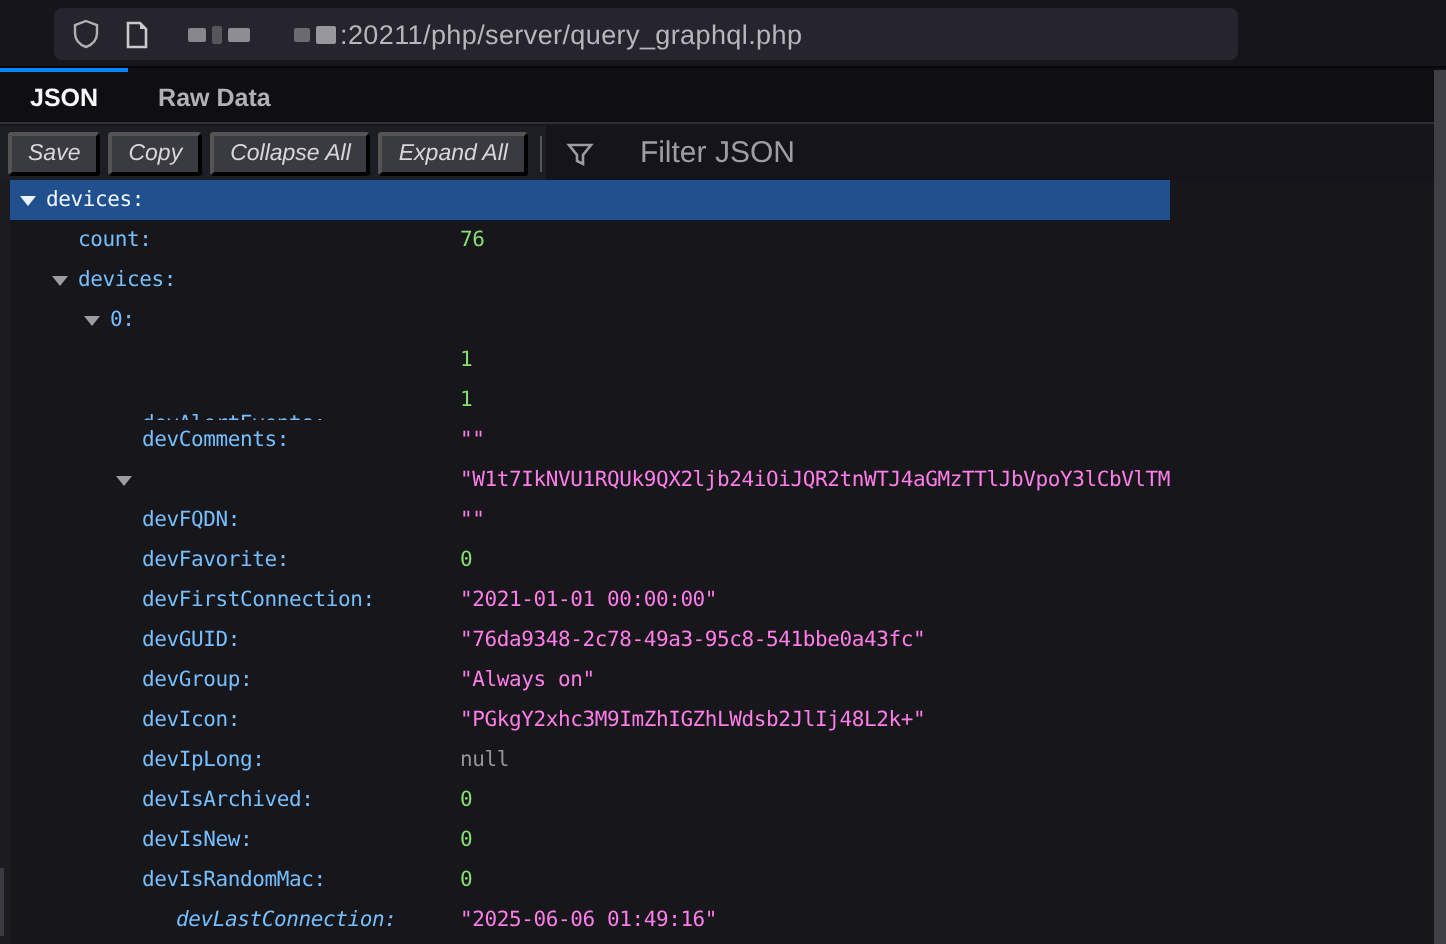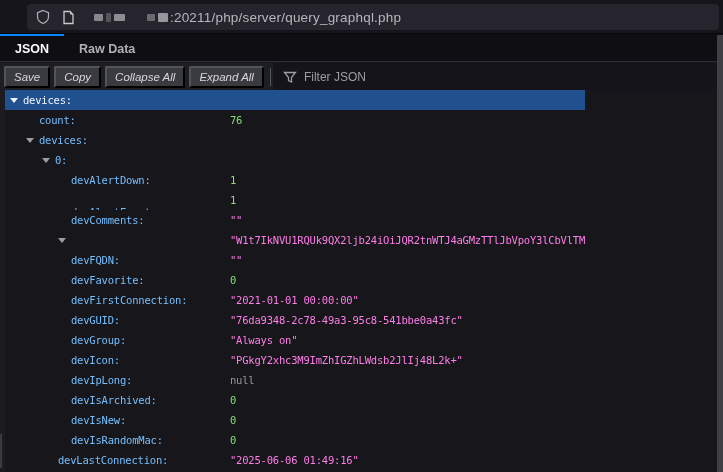--- a/index.html
+++ b/index.html
@@ -1,21 +1,21 @@
 <!DOCTYPE html>
 <html><head>
 <meta charset="utf-8">
 <style>
   * { margin:0; padding:0; box-sizing:border-box; }
   html,body { width:723px; height:472px; overflow:hidden; }
   body { background:#17171b; font-family:"Liberation Sans", sans-serif; position:relative; }
 
   
   .chrome { position:absolute; left:0; top:0; width:723px; height:33px; background:#15151b; }
-  .urlbar { position:absolute; left:27px; top:4px; width:692px; height:26px;
+  .urlbar { position:absolute; left:27px; top:4px; width:592px; height:26px;
             background:#26252d; border-radius:4px; display:flex; align-items:center; }
   .urlbar .icn { flex:0 0 auto; display:flex; align-items:center; justify-content:center; }
   .shield { margin-left:8px; width:16px; height:16px; }
   .pageicon { margin-left:10px; width:15px; height:15px; }
   .redacted { margin-left:18px; display:flex; align-items:center; gap:3px; height:12px; }
   .redacted i { display:block; border-radius:1px; }
   .rb1 { width:9px;  height:7px; background:#86868c; }
   .rb2 { width:5px;  height:9px; background:#55555c; }
   .rb3 { width:11px; height:7px; background:#8d8d93; }
   .rbgap { width:16px; height:1px; }
@@ -33,21 +33,21 @@
   
   .toolbar { position:absolute; left:0; top:63px; width:723px; height:27px; background:#1d1d24;
              display:flex; align-items:center; }
   .tbtn { margin-left:4px; padding:3px 8px; background:#3a3a41; border-radius:2px;
           color:#d7d7db; font-size:11.5px; white-space:nowrap;font-style:italic; }
   .tbtn:first-child { margin-left:4px; }
   .tb-divider { width:1px; height:18px; background:#55555c; margin:0 0 0 6px; }
   .filterbox { flex:1; height:100%; margin-left:2px; background:#14141a; display:flex; align-items:center; }
   .funnel { margin-left:10px; width:14px; height:14px; }
   .filterbox input { flex:1; background:transparent; border:none; outline:none;
-                     font-size:12px; color:#d7d7db; margin-left:7px; font-family:"Liberation Sans", sans-serif; }
+                     font-size:15px; color:#d7d7db; margin-left:23px; font-family:"Liberation Sans", sans-serif; }
   .filterbox input::placeholder { color:#9d9da3; opacity:1; }
 
   
   .tree { position:absolute; left:0; top:90px; width:585px; height:382px; background:#17171b; overflow:hidden; }
   .row { position:relative; width:717px; height:20px; line-height:20px;
          font-family:"DejaVu Sans Mono", monospace; font-size:10.5px; white-space:nowrap; overflow:hidden; }
   .row.selected { background:#20508d; }
   .twisty { position:absolute; top:8px; width:0; height:0;
             border-left:4px solid transparent; border-right:4px solid transparent;
             border-top:5px solid #9d9da0; }
@@ -124,21 +124,20 @@
     </div>
     <div class="row">
       <span class="twisty" style="left: 26px;"></span>
       <span class="key" style="left: 39px;">devices:</span>
     </div>
     <div class="row">
       <span class="twisty" style="left: 42px;"></span>
       <span class="key" style="left: 55px;">0:</span>
     </div>
     <div class="row">
-      <span class="key" style="left: 71px;">devAlertDown:</span>
       <span class="val number">1</span>
     </div>
     <div class="row">
       <span class="key" style="left: 71px; margin-top: 12px;">devAlertEvents:</span>
       <span class="val number">1</span>
     </div>
     <div class="row">
       <span class="key" style="left: 71px;">devComments:</span>
       <span class="val string">""</span>
     </div>
@@ -180,21 +179,21 @@
     </div>
     <div class="row">
       <span class="key" style="left: 71px;">devIsNew:</span>
       <span class="val number">0</span>
     </div>
     <div class="row">
       <span class="key" style="left: 71px;">devIsRandomMac:</span>
       <span class="val number">0</span>
     </div>
     <div class="row">
-      <span class="key" style="left: 58px;">devLastConnection:</span>
+      <span class="key" style="left: 88px; font-style: italic;">devLastConnection:</span>
       <span class="val string">"2025-06-06 01:49:16"</span>
     </div>
   </div>
 
 <div class="leftstrip">
     <span class="mark"></span>
   </div>
 <div class="scrollbar"></div>
 
 </body></html>

